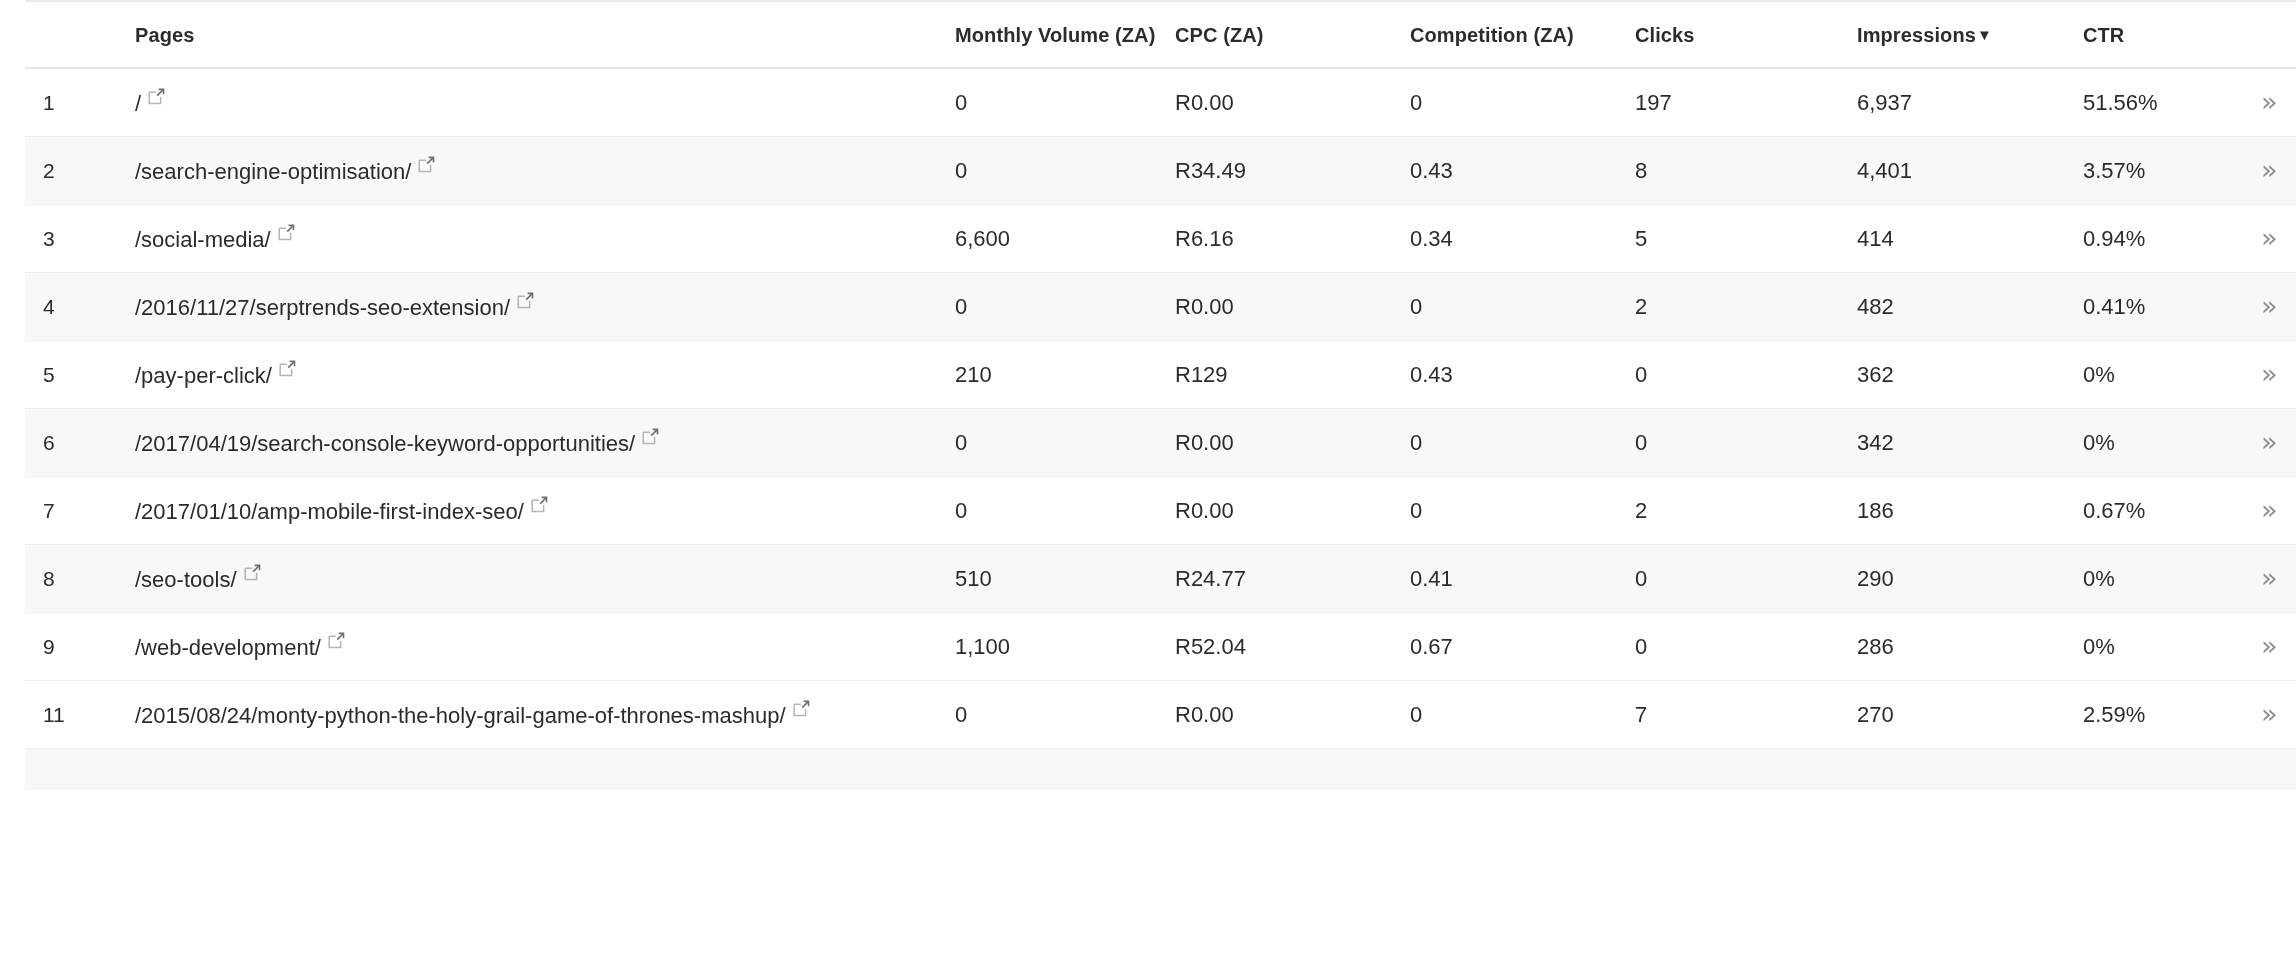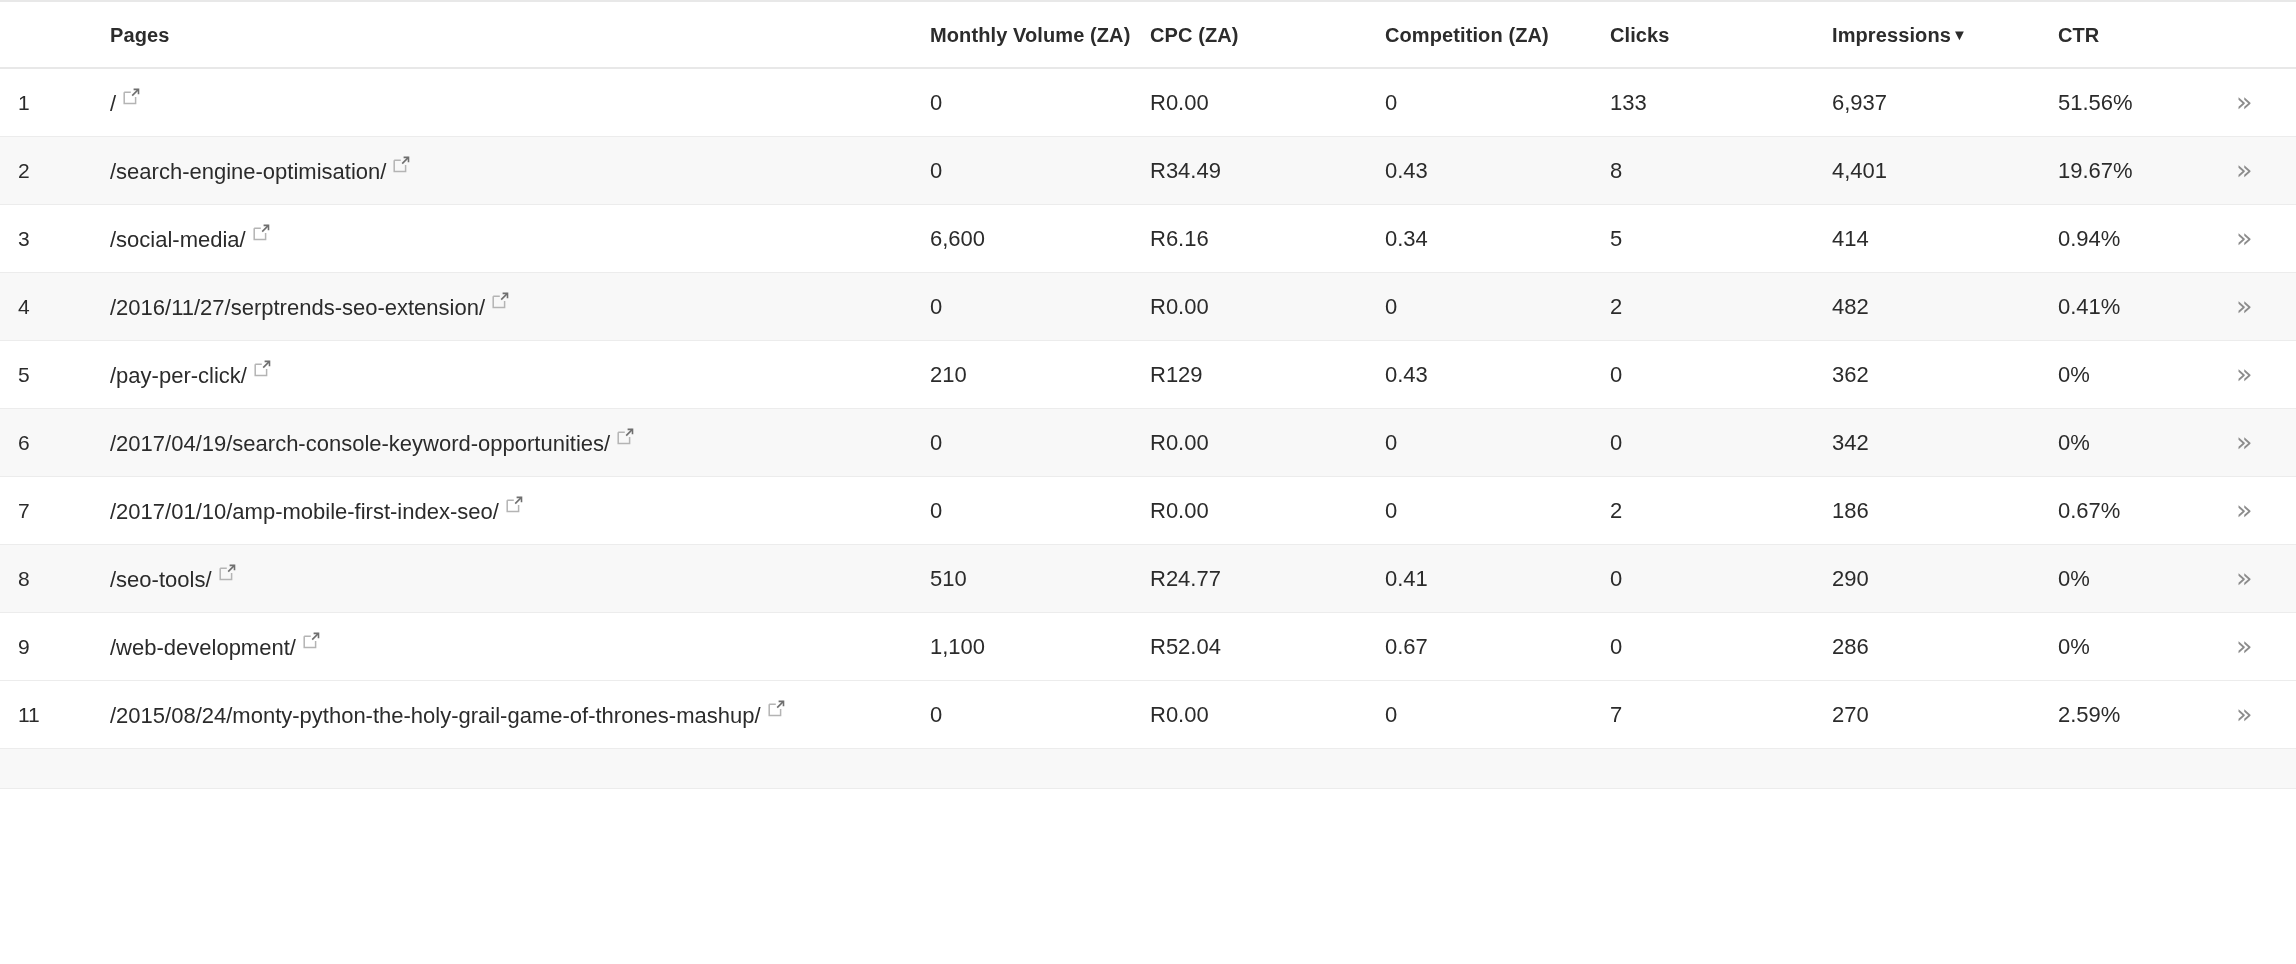--- a/index.html
+++ b/index.html
@@ -12,20 +12,21 @@
     font-family: "Liberation Sans", sans-serif;
     color: #333333;
     width: 2296px;
     height: 964px;
     overflow: hidden;
   }
 
   .table-wrap {
     width: 1880px;
     position: relative;
+    padding-left: 25px;
   }
 
   table.report {
     width: 2296px;
     border-collapse: collapse;
     table-layout: fixed;
   }
 
   
   col.c-rank  { width: 110px; }
@@ -158,38 +159,38 @@
         <tr class="data-row">
           <td class="rank">1</td>
           <td class="page"><a class="page-link" href="#">/</a><span class="ext-icon"><svg width="17" height="17" viewBox="0 0 17 17">
                 <path d="M1.2 4.2 h6.6 M1.2 4.2 v11.4 h11.4 v-6.6" fill="none" stroke="#b4b4b4" stroke-width="1.5"></path>
                 <path d="M9.2 7.6 L15.4 1.4" fill="none" stroke="#6f6f6f" stroke-width="1.6"></path>
                 <path d="M10.6 1.4 h4.9 v4.9" fill="none" stroke="#6f6f6f" stroke-width="1.6"></path>
               </svg></span></td>
           <td class="num">0</td>
           <td class="num">R0.00</td>
           <td class="num">0</td>
-          <td class="num">133</td>
+          <td class="num">197</td>
           <td class="num">6,937</td>
           <td class="num">51.56%</td>
           <td class="actions"><span class="chev">»</span></td>
         </tr>
         <tr class="data-row alt">
           <td class="rank">2</td>
           <td class="page"><a class="page-link" href="#">/search-engine-optimisation/</a><span class="ext-icon"><svg width="17" height="17" viewBox="0 0 17 17">
                 <path d="M1.2 4.2 h6.6 M1.2 4.2 v11.4 h11.4 v-6.6" fill="none" stroke="#b4b4b4" stroke-width="1.5"></path>
                 <path d="M9.2 7.6 L15.4 1.4" fill="none" stroke="#6f6f6f" stroke-width="1.6"></path>
                 <path d="M10.6 1.4 h4.9 v4.9" fill="none" stroke="#6f6f6f" stroke-width="1.6"></path>
               </svg></span></td>
           <td class="num">0</td>
           <td class="num">R34.49</td>
           <td class="num">0.43</td>
           <td class="num">8</td>
           <td class="num">4,401</td>
-          <td class="num">19.67%</td>
+          <td class="num">3.57%</td>
           <td class="actions"><span class="chev">»</span></td>
         </tr>
         <tr class="data-row">
           <td class="rank">3</td>
           <td class="page"><a class="page-link" href="#">/social-media/</a><span class="ext-icon"><svg width="17" height="17" viewBox="0 0 17 17">
                 <path d="M1.2 4.2 h6.6 M1.2 4.2 v11.4 h11.4 v-6.6" fill="none" stroke="#b4b4b4" stroke-width="1.5"></path>
                 <path d="M9.2 7.6 L15.4 1.4" fill="none" stroke="#6f6f6f" stroke-width="1.6"></path>
                 <path d="M10.6 1.4 h4.9 v4.9" fill="none" stroke="#6f6f6f" stroke-width="1.6"></path>
               </svg></span></td>
           <td class="num">6,600</td>

